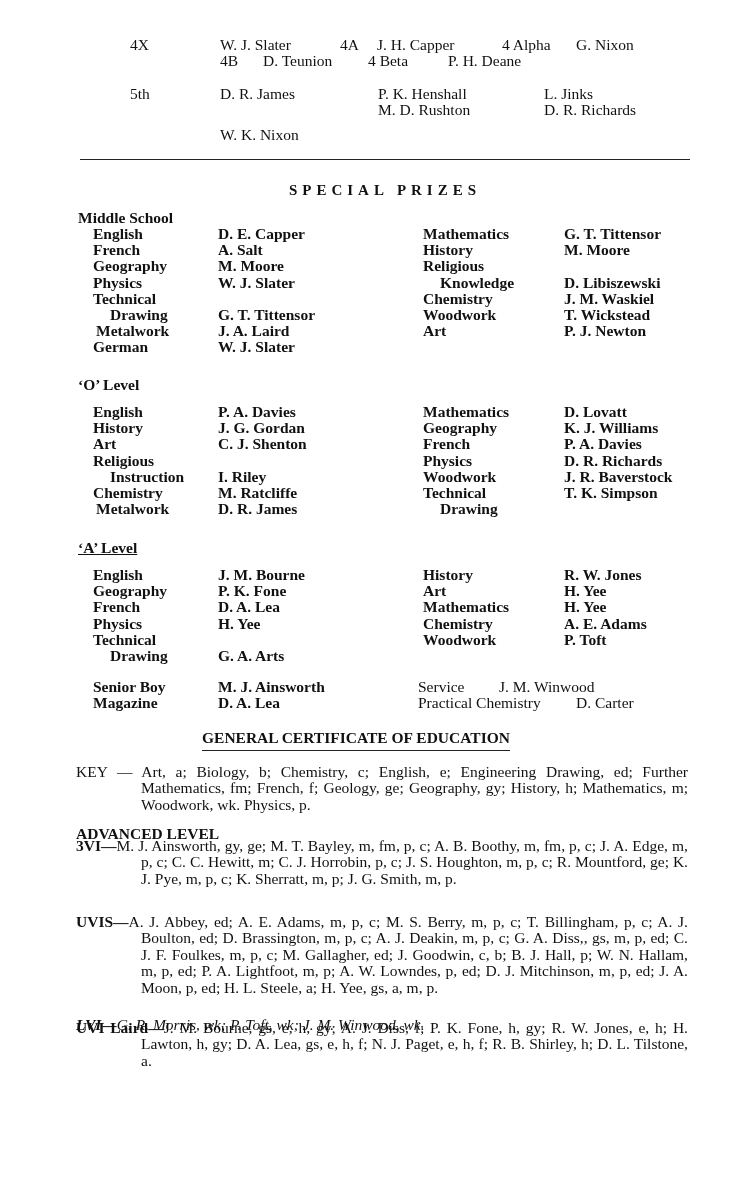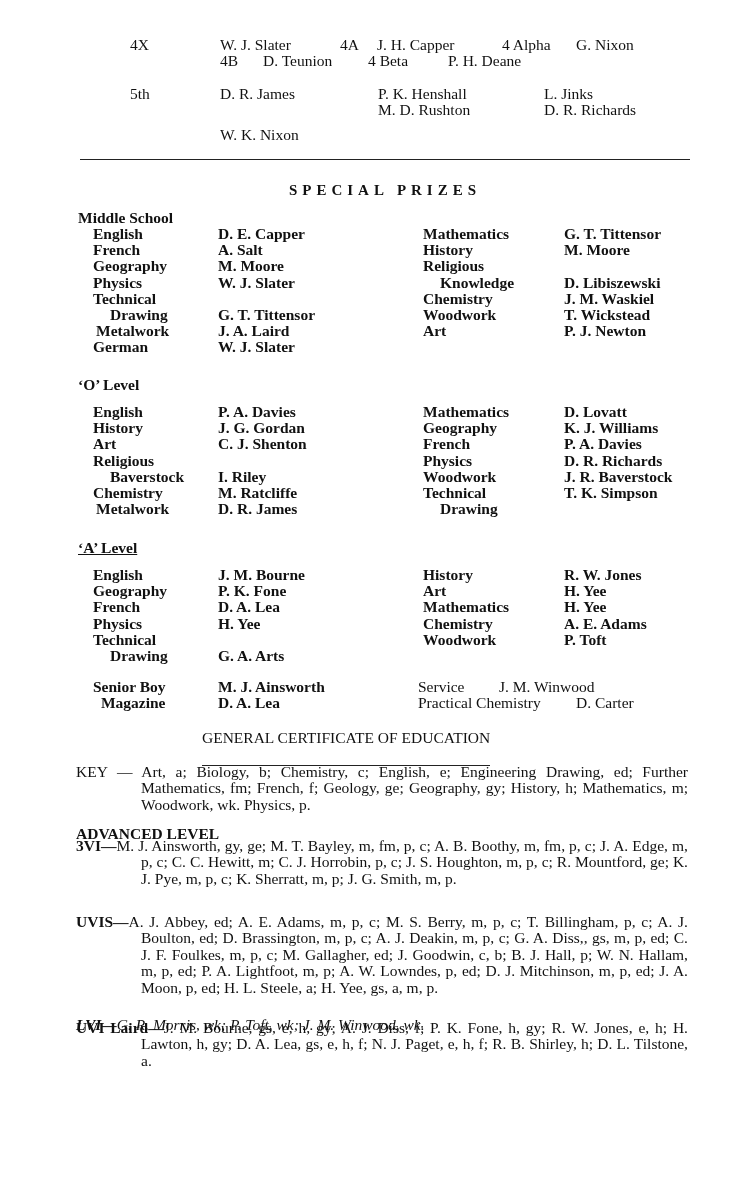--- a/index.html
+++ b/index.html
@@ -3,22 +3,22 @@
 <meta charset="utf-8">
 <style>
   html, body { margin:0; padding:0; background:#ffffff; }
   body { width:748px; height:1200px; position:relative; overflow:hidden;
          font-family:"Liberation Serif", "DejaVu Serif", serif; color:#111; font-size:15.5px; }
   .abs { position:absolute; white-space:nowrap; line-height:16px; }
   .b { font-weight:bold; }
   .rule { position:absolute; left:80px; width:610px; height:0; border-top:1.5px solid #222; top:159px; }
   .title-sp { position:absolute; top:182px; left:0; width:770px; text-align:center; font-weight:bold;
               letter-spacing:5px; font-size:15px; }
-  .gce-title { position:absolute; top:729px; left:202px; font-weight:normal; font-size:15.5px;
-               border-bottom:1.5px solid #222; padding-bottom:18px; }
+  .gce-title { position:absolute; top:729px; left:202px; font-weight:bold; font-size:15.5px;
+               border-bottom:1.5px solid #222; padding-bottom:3px; }
   .col { position:absolute; line-height:16.2px;font-weight:bold; }
   .col div { white-space:nowrap; }
   .para { position:absolute; left:76px; width:612px; line-height:16.4px; text-align:justify; }
   .para .hang { padding-left:65px; text-indent:-65px; display:block; }
 </style>
 </head>
 <body>
 
 <div>
   <span class="abs" style="left:130px;top:37px;">4X</span>
@@ -87,21 +87,21 @@
   </div>
 </div>
 
 <div>
   <span class="abs b" style="left:78px;top:377px;">‘O’ Level</span>
   <div class="col" style="left:93px;top:404px;">
     <div>English</div>
     <div>History</div>
     <div>Art</div>
     <div>Religious</div>
-    <div style="padding-left:17px;">Baverstock</div>
+    <div style="padding-left:17px;">Instruction</div>
     <div>Chemistry</div>
     <div style="padding-left:3px;">Metalwork</div>
   </div>
   <div class="col" style="left:218px;top:404px;">
     <div>P. A. Davies</div>
     <div>J. G. Gordan</div>
     <div>C. J. Shenton</div>
     <div>&nbsp;</div>
     <div>I. Riley</div>
     <div>M. Ratcliffe</div>
@@ -152,21 +152,21 @@
     <div>Woodwork</div>
   </div>
   <div class="col" style="left:564px;top:567px;">
     <div>R. W. Jones</div>
     <div>H. Yee</div>
     <div>H. Yee</div>
     <div>A. E. Adams</div>
     <div>P. Toft</div>
   </div>
 
-  <div class="col" style="left:93px;top:679px;text-align:right;">
+  <div class="col" style="left:93px;top:679px;">
     <div>Senior Boy</div>
     <div>Magazine</div>
   </div>
   <div class="col" style="left:218px;top:679px;">
     <div>M. J. Ainsworth</div>
     <div>D. A. Lea</div>
   </div>
   <span class="abs" style="left:418px;top:679px;">Service</span>
   <span class="abs" style="left:499px;top:679px;">J. M. Winwood</span>
   <span class="abs" style="left:418px;top:695px;">Practical Chemistry</span>

